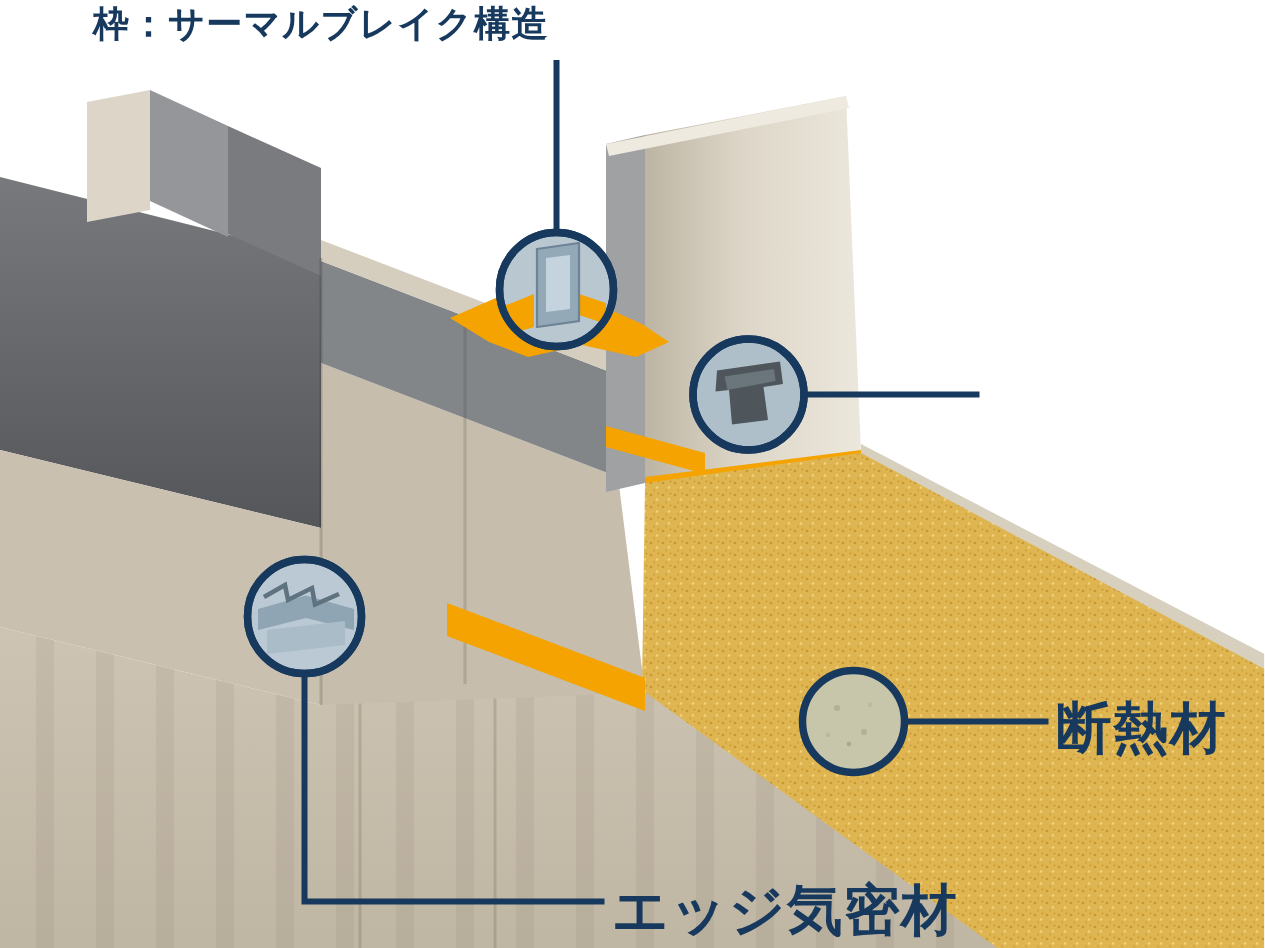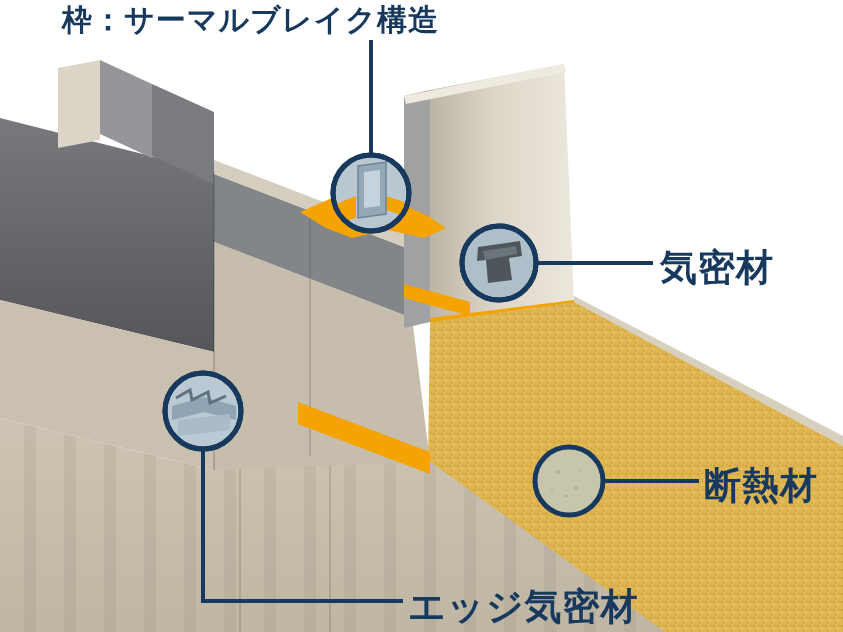--- a/index.html
+++ b/index.html
@@ -11,21 +11,21 @@
     font-family:"Liberation Sans","DejaVu Sans",sans-serif;
   }
   #scene{position:absolute;left:0;top:0;}
   .callout-label{
     position:absolute;
     color:#17395e;
     font-weight:700;
     white-space:nowrap;
     letter-spacing:1px;
   }
-  .label-top{left:62px;top:0px;font-size:30px;}
+  .label-top{left:62px;top:0px;font-size:24px;}
   .label-airtight{left:660px;top:243px;font-size:37px;}
   .label-insulation{left:704px;top:461px;font-size:37px;}
   .label-edge{left:408px;top:582px;font-size:37px;}
 </style>
 </head>
 <body>
 
 <div id="stage">
 
   <svg id="scene" width="843" height="632" viewBox="0 0 843 632">
@@ -173,17 +173,16 @@
       <g clip-path="url(#clipC4)">
         <polygon points="172,406 204,397 236,406 236,420 204,412 172,420" fill="#8fa5b4"></polygon>
         <path d="M176,398 L190,390 L192,400 L208,392 L210,403 L226,396" fill="none" stroke="#5f7280" stroke-width="3"></path>
         <polygon points="178,420 230,414 230,430 178,436" fill="#a9bcc8"></polygon>
       </g>
       <circle cx="203" cy="411" r="38" fill="none" stroke="#17395e" stroke-width="5"></circle>
     </g>
   </svg>
 
   <div class="callout-label label-top">枠：サーマルブレイク構造</div>
-  <div class="callout-label label-airtight">気密材</div>
   <div class="callout-label label-edge">エッジ気密材</div>
   <div class="callout-label label-insulation">断熱材</div>
 
 </div>
 
 </body></html>

